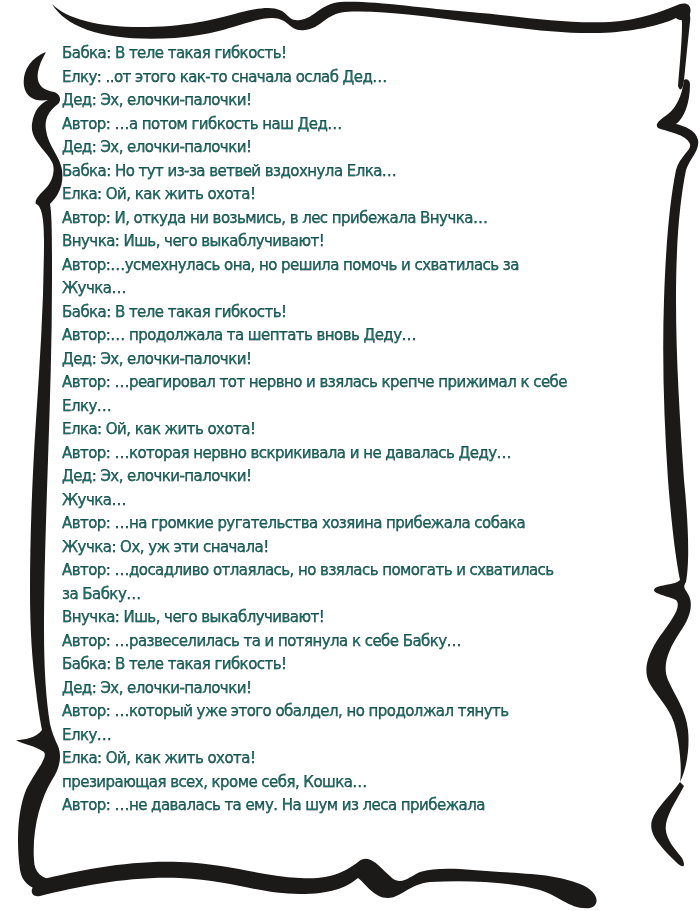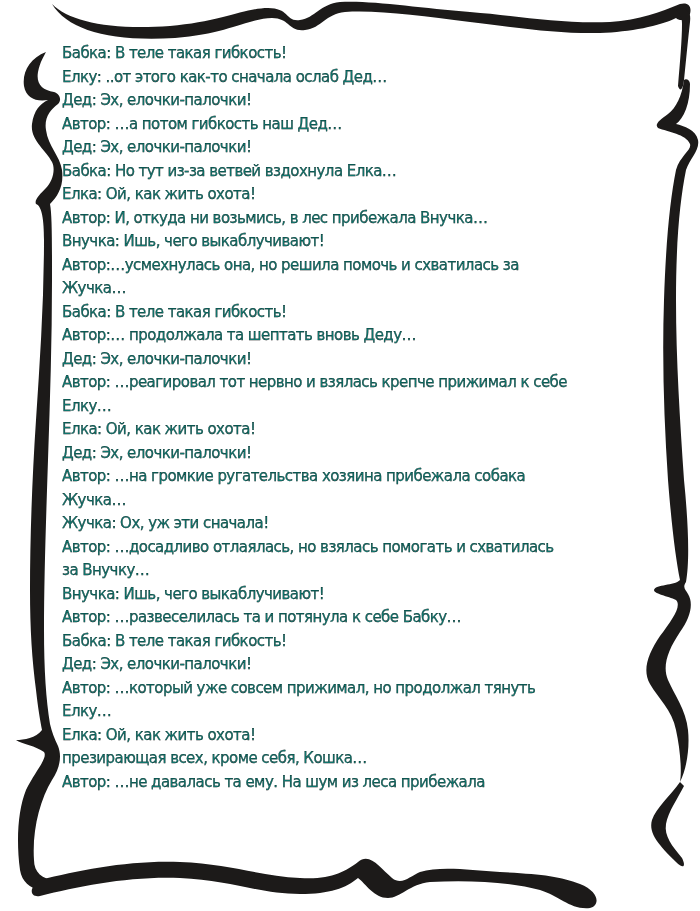--- a/index.html
+++ b/index.html
@@ -51,28 +51,29 @@
   <span class="line">Автор: И, откуда ни возьмись, в лес прибежала Внучка…</span>
   <span class="line">Внучка: Ишь, чего выкаблучивают!</span>
   <span class="line">Автор:…усмехнулась она, но решила помочь и схватилась за</span>
   <span class="line">Жучка…</span>
   <span class="line">Бабка:  В теле такая гибкость!</span>
   <span class="line">Автор:… продолжала та шептать вновь Деду…</span>
   <span class="line">Дед: Эх, елочки-палочки!</span>
   <span class="line">Автор: …реагировал тот нервно и взялась крепче прижимал к себе</span>
   <span class="line">Елку…</span>
   <span class="line">Елка: Ой, как жить охота!</span>
+  <span class="line">Автор: …которая нервно вскрикивала и не давалась Деду…</span>
   <span class="line">Дед: Эх, елочки-палочки!</span>
+  <span class="line">Жучка…</span>
   <span class="line">Автор: …на громкие ругательства хозяина прибежала собака</span>
-  <span class="line">Жучка…</span>
   <span class="line">Жучка: Ох, уж эти сначала!</span>
   <span class="line">Автор: …досадливо отлаялась, но взялась помогать и схватилась</span>
-  <span class="line">за Внучку…</span>
+  <span class="line">за Бабку…</span>
   <span class="line">Внучка: Ишь, чего выкаблучивают!</span>
   <span class="line">Автор: …развеселилась та и потянула к себе Бабку…</span>
   <span class="line">Бабка: В теле такая гибкость!</span>
   <span class="line">Дед: Эх, елочки-палочки!</span>
-  <span class="line">Автор: …который уже совсем прижимал, но продолжал тянуть</span>
+  <span class="line">Автор: …который уже этого обалдел, но продолжал тянуть</span>
   <span class="line">Елку…</span>
   <span class="line">Елка: Ой, как жить охота!</span>
   <span class="line">презирающая всех, кроме себя, Кошка…</span>
   <span class="line">Автор: …не давалась та ему. На шум из леса прибежала</span>
 </div>
 
 </body></html>

